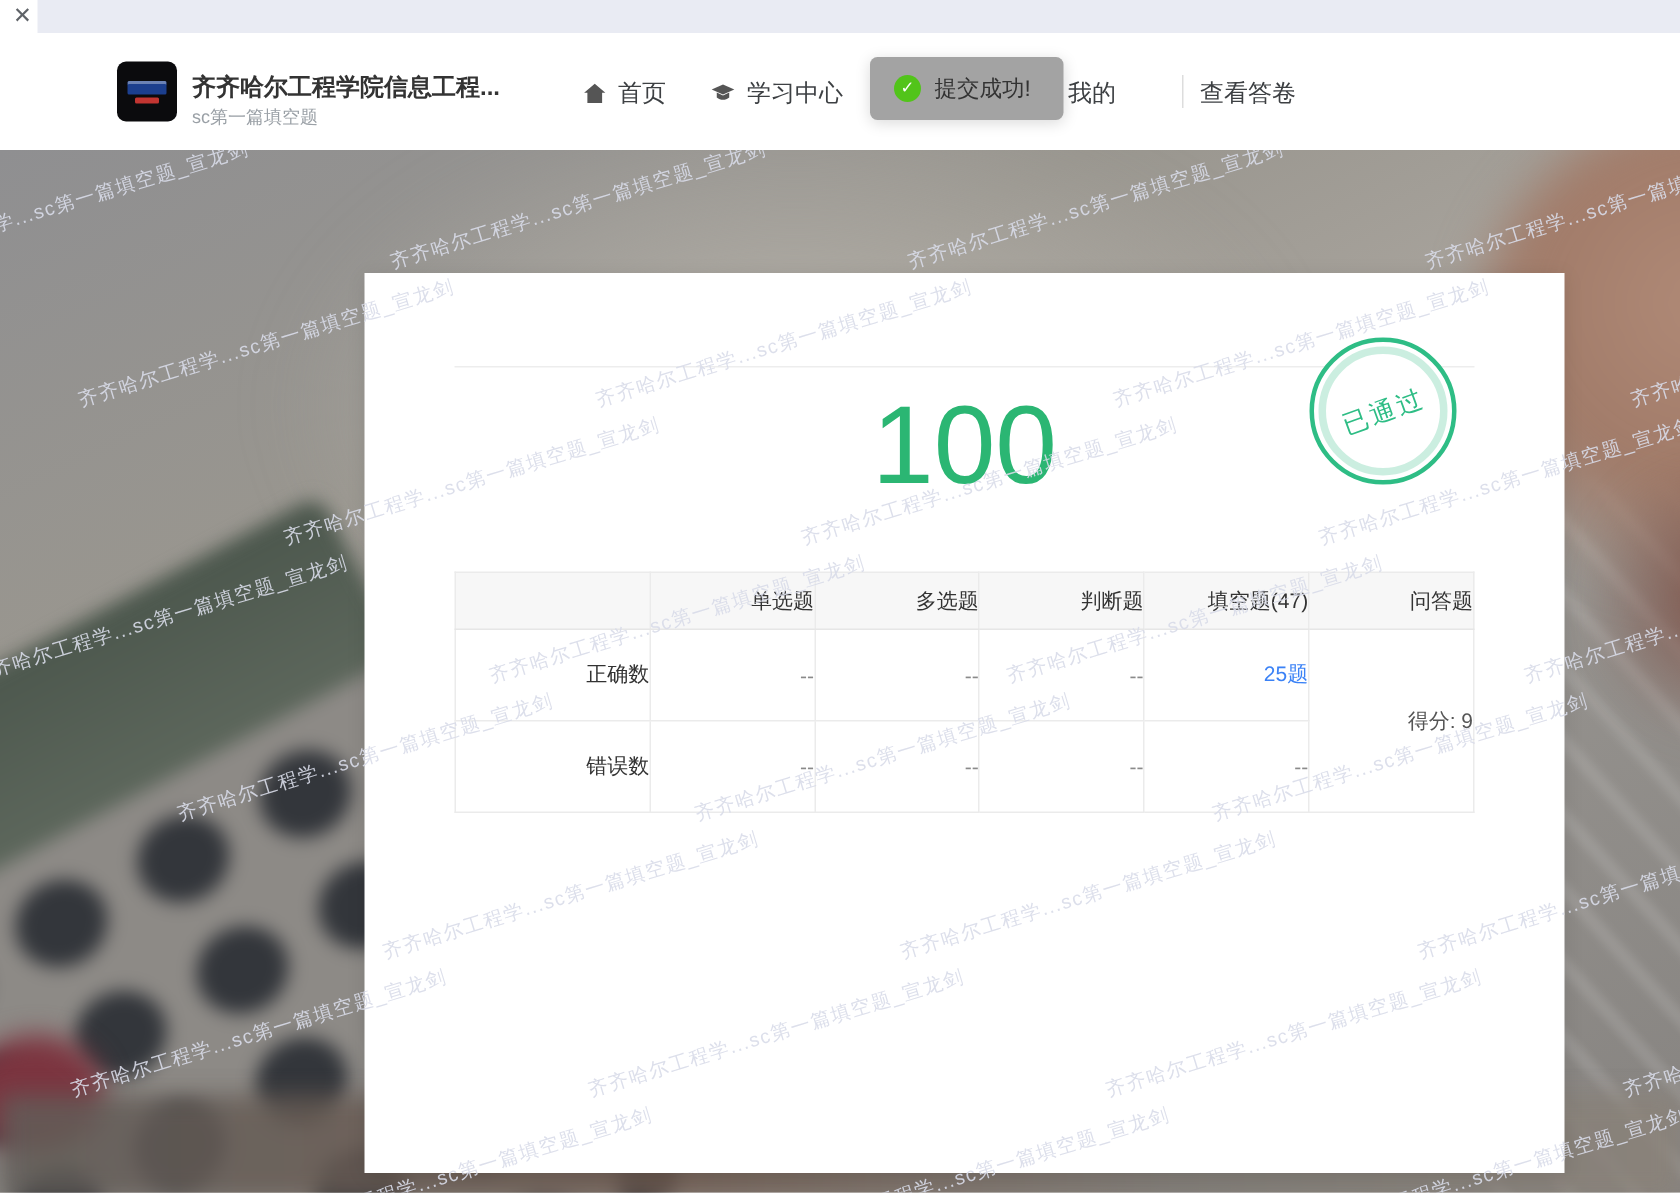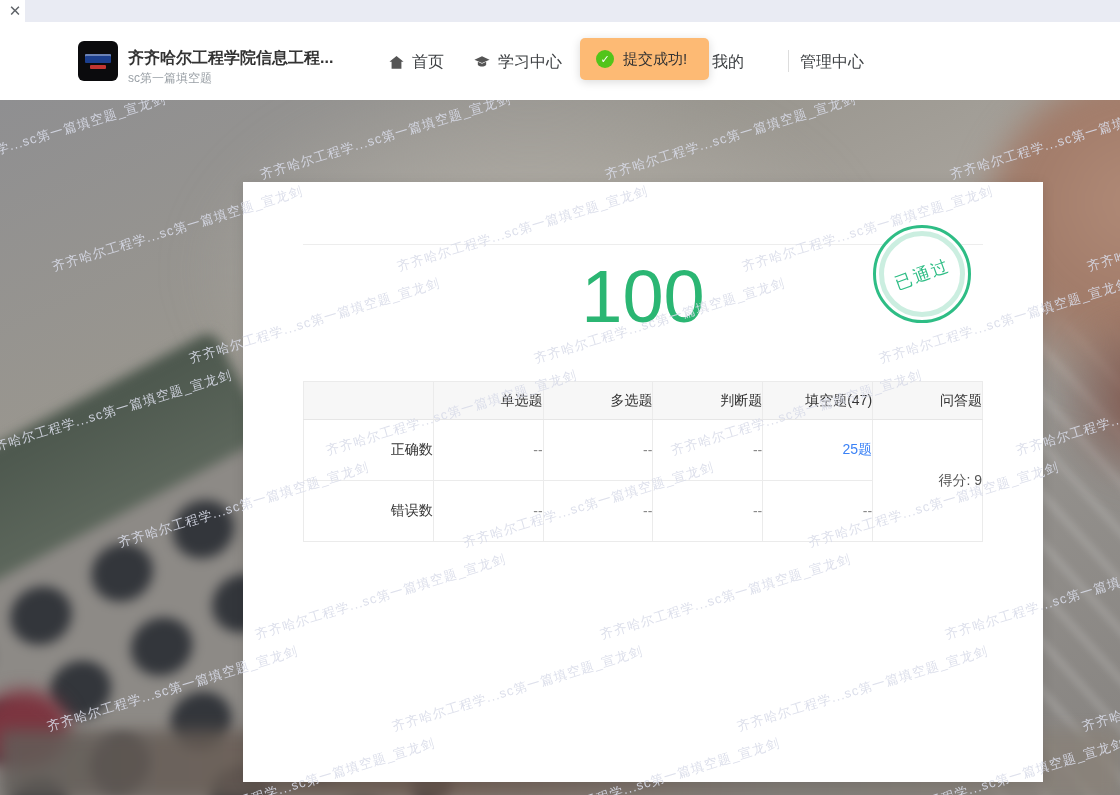--- a/index.html
+++ b/index.html
@@ -21,21 +21,21 @@
   .logo .redline { width:16px; height:4px; background:#c23531; border-radius:1px; }
   .site-title { position:absolute; left:128px; top:48px; font-size:16px; font-weight:bold; color:#333; }
   .site-sub { position:absolute; left:128px; top:70px; font-size:12px; color:#9aa0a6; }
 
   .nav-item { position:absolute; top:50px; height:24px; display:flex; align-items:center; gap:7px;
     font-size:16px; color:#3d4043; cursor:pointer; white-space:nowrap; }
   .nav-item svg { display:block; }
   .nav-divider { position:absolute; left:788px; top:50px; width:1px; height:22px; background:#ddd; }
 
   
-  .toast { position:absolute; left:580px; top:38px; height:42px; padding:0 22px 0 16px; background:#fdba74;
+  .toast { position:absolute; left:580px; top:38px; height:42px; padding:0 22px 0 16px; background:#a3a3a3;
     border-radius:5px; box-shadow:0 2px 10px rgba(0,0,0,.15); display:flex; align-items:center; gap:9px; z-index:20; }
   .toast-check { width:18px; height:18px; border-radius:50%; background:#52c41a; color:#fff;
     font-size:11px; line-height:18px; text-align:center; font-weight:bold; }
   .toast-check::after { content:"✓"; }
   .toast-text { font-size:15px; color:#333; }
 
   
   .photo { position:absolute; left:0; top:100px; width:1120px; height:695px; overflow:hidden;
     background:linear-gradient(155deg,#8f8f91 0%,#99968f 28%,#aaa59e 48%,#94918d 68%,#868380 100%); }
   .photo .paper { position:absolute; left:180px; top:-40px; width:700px; height:420px;
@@ -178,21 +178,21 @@
           <path d="M3.4 13.4 c0-4.2 11.2-4.2 11.2 0 Z" fill="#555"></path>
           <rect x="3.4" y="14.6" width="11.2" height="1.6" fill="#555"></rect>
         </svg>
     </span>
     <span>我的</span>
   </div>
 
   <div class="nav-divider"></div>
 
   <div class="nav-item" style="left:800px">
-    <span>管理中心</span>
+    <span>查看答卷</span>
   </div>
 
   <div class="toast">
     <span class="toast-check"></span>
     <span class="toast-text">提交成功!</span>
   </div>
 </div>
 
 <div class="card">
 

